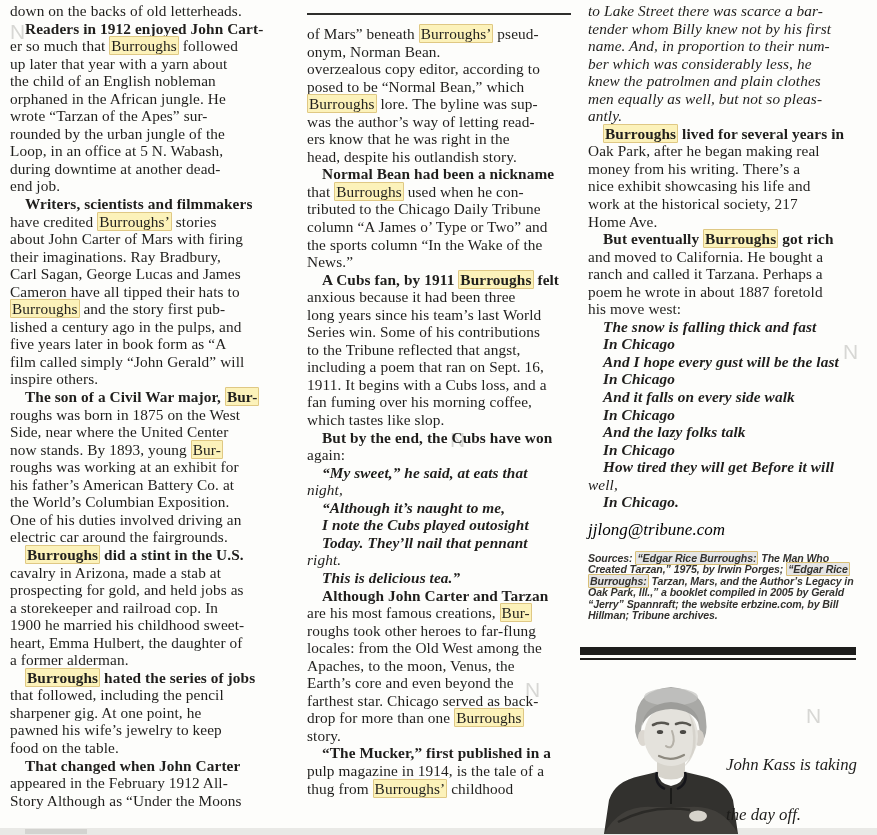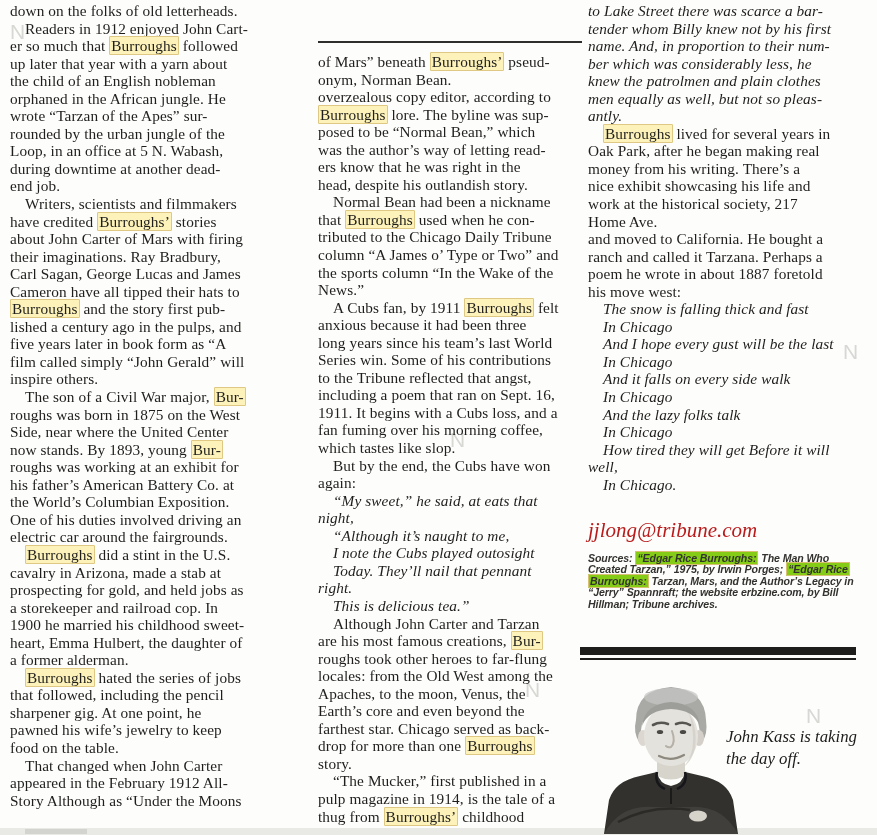--- a/index.html
+++ b/index.html
@@ -8,53 +8,53 @@
     background:#fdfdfb; color:#1f1e1c;
     font-family:"Liberation Serif", serif;
   }
   .wm-layer { position:absolute; inset:0; z-index:0; }
   .wm {
     position:absolute; font-family:"Liberation Sans", sans-serif;
     font-size:21px; color:#d7d7d4; user-select:none;
   }
   .col { position:absolute; z-index:1; }
   #col1 { left:10px;  top:2px; width:288px; }
-  #col2 { left:318px; top:0;   width:268px;margin-top:28px; }
+  #col2 { left:307px; top:0;   width:268px; }
   #col3-lines { left:588px; top:2px; width:289px; }
   .top-rule { height:2px; background:#2e2e2c; margin:13px 4px 10px 0; }
   .line {
     height:17.55px; line-height:17.55px; font-size:15.3px;
     white-space:nowrap; letter-spacing:0.1px;
   }
-  .ind { padding-left:15px; }
+  .ind { padding-left:15px;font-weight:bold; }
   .it  { font-style:italic; }
   .hl  {
     background:#fcf2ba; border:1px solid #dfc884;
     padding:0 1px; border-radius:1px;
   }
   #email {
     position:absolute; left:588px; top:519px; z-index:1;
-    font-style:italic; font-size:21px; line-height:22px; color:#b91c1c;
+    font-style:italic; font-size:17px; line-height:22px; color:#000000;
   }
   #sources { position:absolute; left:588px; top:553px; width:289px; z-index:1; }
   .src-line {
     height:11.4px; line-height:11.4px; white-space:nowrap;
     font-family:"Liberation Sans", sans-serif; font-style:italic;
     font-weight:bold; font-size:10.6px; color:#33322f; letter-spacing:-0.1px;
   }
-  .src-line .hl { padding:0 1px; background:#84cc16; border-color:#d9bf74; }
+  .src-line .hl { padding:0 1px; background:#e5e5e5; border-color:#d9bf74; }
   #divider { position:absolute; left:580px; top:647px; width:276px; z-index:1; }
   .bar-thick { height:8px; background:#1d1d1c; }
   .bar-gap   { height:3px; }
   .bar-thin  { height:2px; background:#1d1d1c; }
   #photo { position:absolute; left:592px; top:676px; width:158px; height:158px; z-index:1; }
   #caption { position:absolute; left:726px; top:726px; z-index:2; }
   .cap-line {
     font-size:16.8px; line-height:21.5px;
-    white-space:nowrap; color:#1d1c1a;
+    white-space:nowrap; color:#1d1c1a;margin-top:28px;
   }
   .bottom-strip {
     position:absolute; left:0; top:828px; width:877px; height:7px;
     background:#e9e9e6; z-index:0;
   }
   .bottom-smudge {
     position:absolute; left:25px; top:829px; width:62px; height:5px;
     background:#d3d3d0; z-index:0;
   }
 </style>
@@ -65,21 +65,21 @@
 
   <div class="wm-layer" id="wm-layer">
       <span class="wm" style="left: 10px; top: 20px;">N</span>
       <span class="wm" style="left: 450px; top: 428px;">N</span>
       <span class="wm" style="left: 525px; top: 678px;">N</span>
       <span class="wm" style="left: 843px; top: 340px;">N</span>
       <span class="wm" style="left: 806px; top: 704px;">N</span>
     </div>
 
   <div class="col" id="col1">
-      <div class="line">down on the folks of old letterheads.</div>
+      <div class="line">down on the backs of old letterheads.</div>
       <div class="line ind">Readers in 1912 enjoyed John Cart-</div>
       <div class="line">er so much that <span class="hl">Burroughs</span> followed</div>
       <div class="line">up later that year with a yarn about</div>
       <div class="line">the child of an English nobleman</div>
       <div class="line">orphaned in the African jungle. He</div>
       <div class="line">wrote “Tarzan of the Apes” sur-</div>
       <div class="line">rounded by the urban jungle of the</div>
       <div class="line">Loop, in an office at 5 N. Wabash,</div>
       <div class="line">during downtime at another dead-</div>
       <div class="line">end job.</div>
@@ -118,22 +118,22 @@
       <div class="line ind">That changed when John Carter</div>
       <div class="line">appeared in the February 1912 All-</div>
       <div class="line">Story Although as “Under the Moons</div>
     </div>
 
   <div class="col" id="col2">
     <div class="top-rule"></div>
   <div class="line">of Mars” beneath <span class="hl">Burroughs’</span> pseud-</div>
       <div class="line">onym, Norman Bean.</div>
       <div class="line">overzealous copy editor, according to</div>
+      <div class="line">posed to be “Normal Bean,” which</div>
       <div class="line"><span class="hl">Burroughs</span> lore. The byline was sup-</div>
-      <div class="line">posed to be “Normal Bean,” which</div>
       <div class="line">was the author’s way of letting read-</div>
       <div class="line">ers know that he was right in the</div>
       <div class="line">head, despite his outlandish story.</div>
       <div class="line ind">Normal Bean had been a nickname</div>
       <div class="line">that <span class="hl">Burroughs</span> used when he con-</div>
       <div class="line">tributed to the Chicago Daily Tribune</div>
       <div class="line">column “A James o’ Type or Two” and</div>
       <div class="line">the sports column “In the Wake of the</div>
       <div class="line">News.”</div>
       <div class="line ind">A Cubs fan, by 1911 <span class="hl">Burroughs</span> felt</div>
@@ -175,20 +175,21 @@
       <div class="line it">ber which was considerably less, he</div>
       <div class="line it">knew the patrolmen and plain clothes</div>
       <div class="line it">men equally as well, but not so pleas-</div>
       <div class="line it">antly.</div>
       <div class="line ind"><span class="hl">Burroughs</span> lived for several years in</div>
       <div class="line">Oak Park, after he began making real</div>
       <div class="line">money from his writing. There’s a</div>
       <div class="line">nice exhibit showcasing his life and</div>
       <div class="line">work at the historical society, 217</div>
       <div class="line">Home Ave.</div>
+      <div class="line ind">But eventually <span class="hl">Burroughs</span> got rich</div>
       <div class="line">and moved to California. He bought a</div>
       <div class="line">ranch and called it Tarzana. Perhaps a</div>
       <div class="line">poem he wrote in about 1887 foretold</div>
       <div class="line">his move west:</div>
       <div class="line it ind">The snow is falling thick and fast</div>
       <div class="line it ind">In Chicago</div>
       <div class="line it ind">And I hope every gust will be the last</div>
       <div class="line it ind">In Chicago</div>
       <div class="line it ind">And it falls on every side walk</div>
       <div class="line it ind">In Chicago</div>
@@ -198,20 +199,21 @@
       <div class="line it">well,</div>
       <div class="line it ind">In Chicago.</div>
     </div>
 
   <div id="email">jjlong@tribune.com</div>
 
   <div id="sources">
       <div class="src-line">Sources: <span class="hl">“Edgar Rice Burroughs:</span> The Man Who</div>
       <div class="src-line">Created Tarzan,” 1975, by Irwin Porges; <span class="hl">“Edgar Rice</span></div>
       <div class="src-line"><span class="hl">Burroughs:</span> Tarzan, Mars, and the Author’s Legacy in</div>
+      <div class="src-line">Oak Park, Ill.,” a booklet compiled in 2005 by Gerald</div>
       <div class="src-line">“Jerry” Spannraft; the website erbzine.com, by Bill</div>
       <div class="src-line">Hillman; Tribune archives.</div>
     </div>
 
   <div id="divider">
     <div class="bar-thick"></div>
     <div class="bar-gap"></div>
     <div class="bar-thin"></div>
   </div>
 

